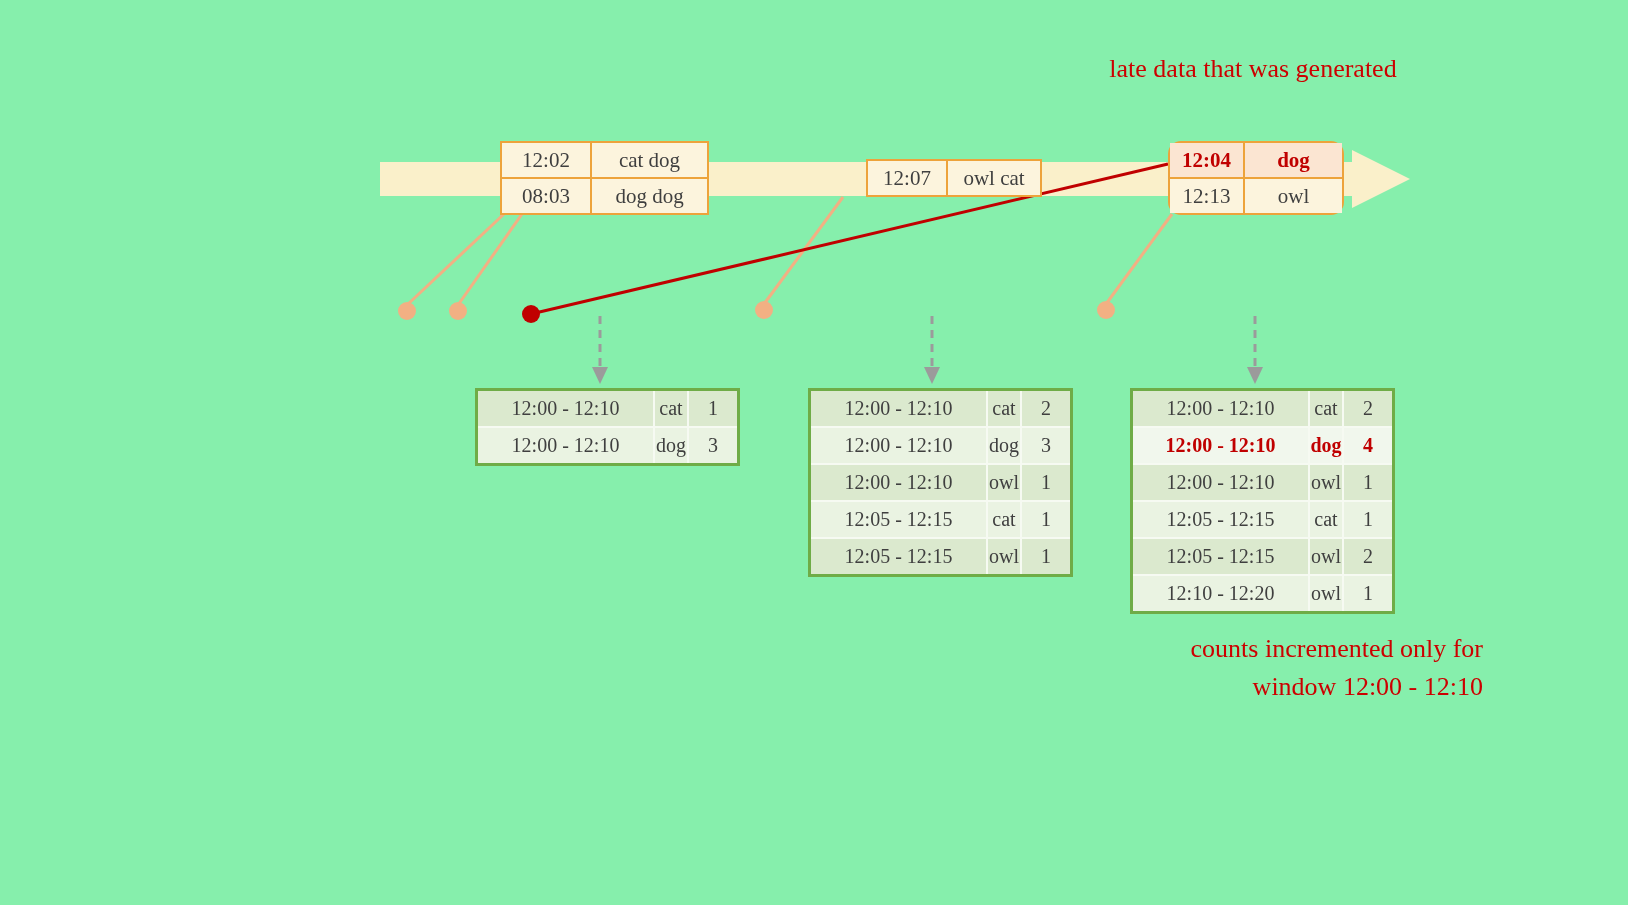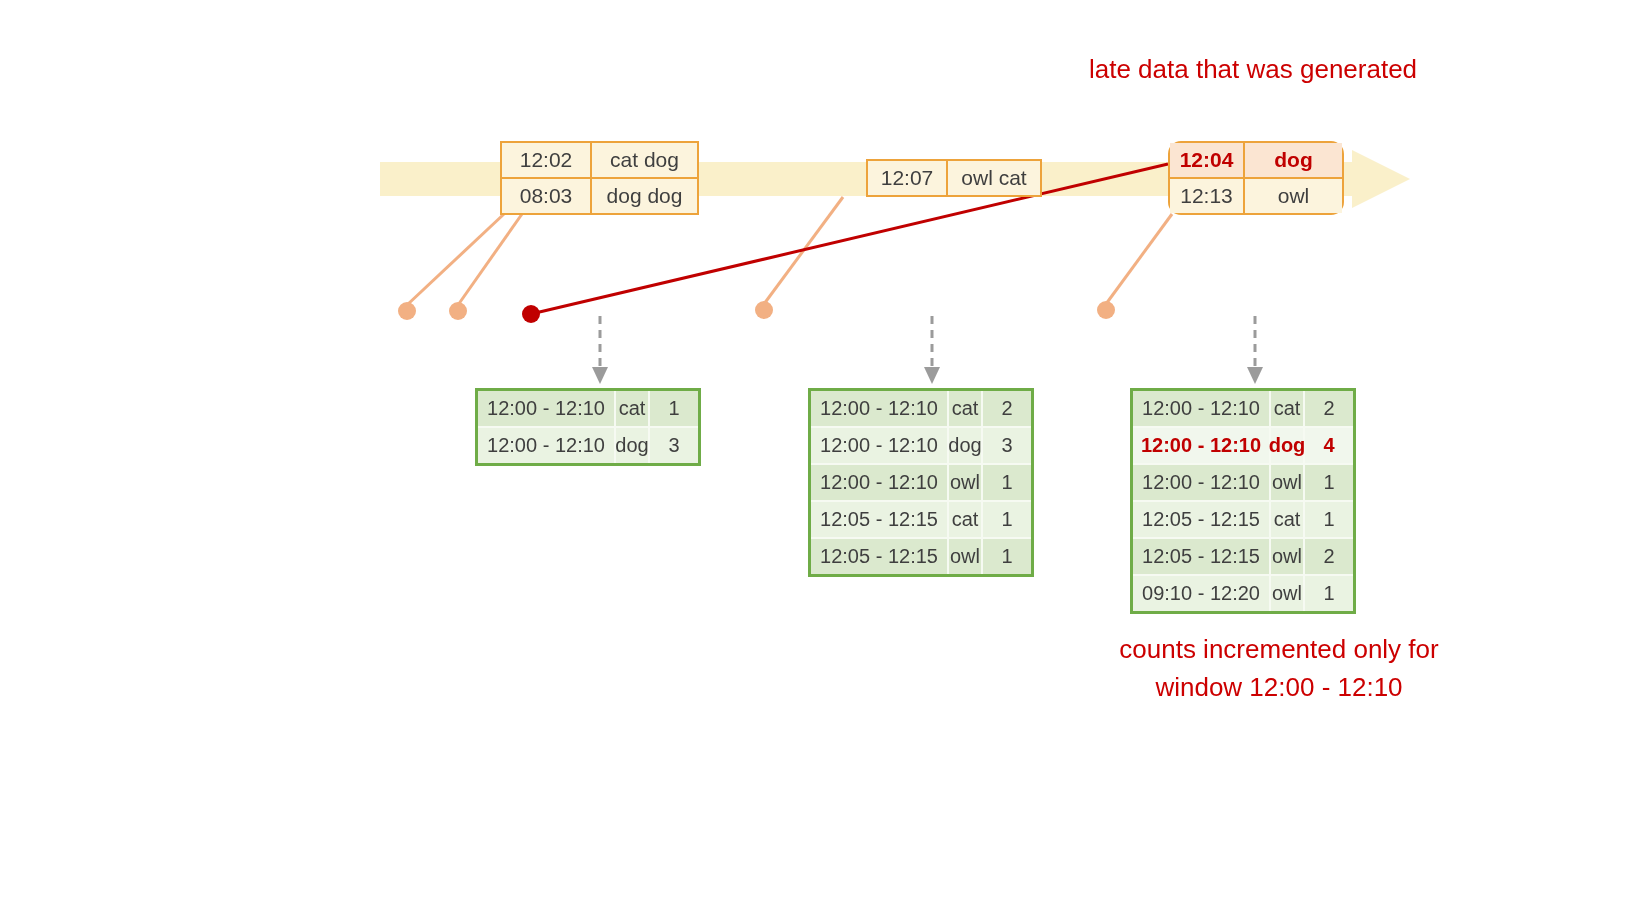--- a/index.html
+++ b/index.html
@@ -1,55 +1,55 @@
 <!DOCTYPE html>
 <html><head>
 <meta charset="utf-8">
 <style>
   html,body{margin:0;padding:0;background:#000;}
   #canvas{
     position:relative;
     width:1628px;height:905px;
-    background:#ffffff;
-    font-family:Liberation Sans, sans-serif;
+    background:#86efac;
+    font-family:Liberation Serif, serif;
     overflow:hidden;
   }
   #wires{position:absolute;left:0;top:0;z-index:1;}
 
   
   .event-table{
     position:absolute;z-index:2;
     border:2px solid #EDA33B;
     background:#EDA33B;
     display:flex;flex-direction:column;gap:2px;
   }
   .ev-row{display:flex;gap:2px;}
   .ev-cell{
     height:34px;background:#FCF4DD;
     display:flex;align-items:center;justify-content:center;
     font-size:21px;color:#3F3F3F;
   }
-  .et1 .ev-time{width:88px}.et1 .ev-words{width:105px}
+  .et1 .ev-time{width:88px}.et1 .ev-words{width:115px}
   .et2 .ev-time{width:78px}.et2 .ev-words{width:92px}
   .et3 .ev-time{width:73px}.et3 .ev-words{width:97px}
   .ev-row.hl .ev-cell{background:#FBE5D2;color:#C00000;font-weight:bold;}
 
   
   .result-table{
     position:absolute;z-index:2;
     border:3px solid #6FAC47;
     background:#F6FAF2;
     display:flex;flex-direction:column;gap:2px;
   }
   .r-row{display:flex;gap:2px;}
   .r-cell{
     height:35px;display:flex;align-items:center;justify-content:center;
     font-size:20px;color:#3F3F3F;
   }
-  .r-win{width:136px}.r-word{width:32px}.r-cnt{width:48px}
+  .r-win{width:175px}.r-word{width:32px}.r-cnt{width:48px}
   .r-row:nth-child(odd)  .r-cell{background:#DBE9CE;}
   .r-row:nth-child(even) .r-cell{background:#EAF3E2;}
   .r-row.hl .r-cell{background:#F1F7ED;color:#C00000;font-weight:bold;}
 
   
   .note{
     position:absolute;z-index:3;width:460px;
     text-align:center;color:#CC0000;
     font-size:26px;line-height:38px;
   }
@@ -179,24 +179,24 @@
       <div class="r-cell r-win">12:05 - 12:15</div>
       <div class="r-cell r-word">cat</div>
       <div class="r-cell r-cnt">1</div>
     </div>
     <div class="r-row">
       <div class="r-cell r-win">12:05 - 12:15</div>
       <div class="r-cell r-word">owl</div>
       <div class="r-cell r-cnt">2</div>
     </div>
     <div class="r-row">
-      <div class="r-cell r-win">09:10 - 12:20</div>
-      <div class="r-cell r-word">owl</div>
-      <div class="r-cell r-cnt">1</div>
-    </div>
-  </div>
-
-  <div class="note" style="left:1049px;top:630px;">
+      <div class="r-cell r-win">12:10 - 12:20</div>
+      <div class="r-cell r-word">owl</div>
+      <div class="r-cell r-cnt">1</div>
+    </div>
+  </div>
+
+  <div class="note" style="left:1023px;top:630px;text-align:right;">
     <div>counts incremented only for</div>
     <div>window 12:00 - 12:10</div>
   </div>
 
 </div>
 
 </body></html>

